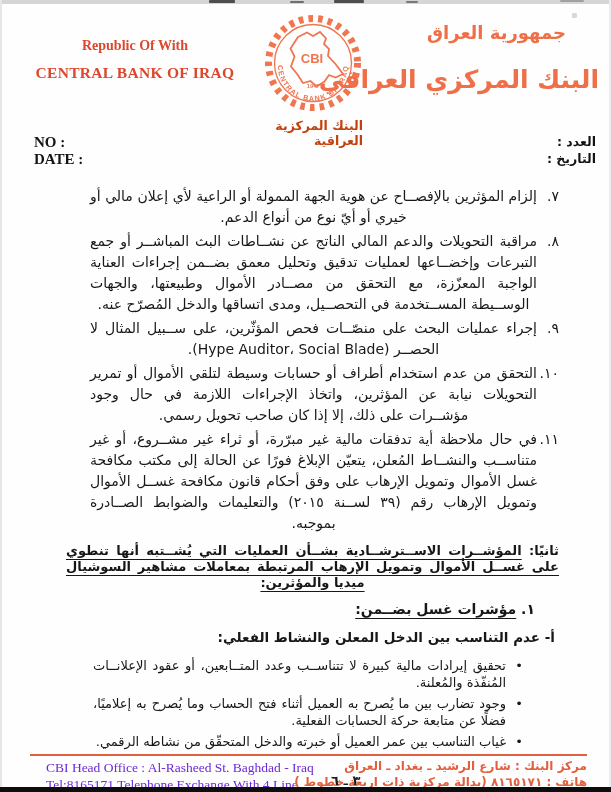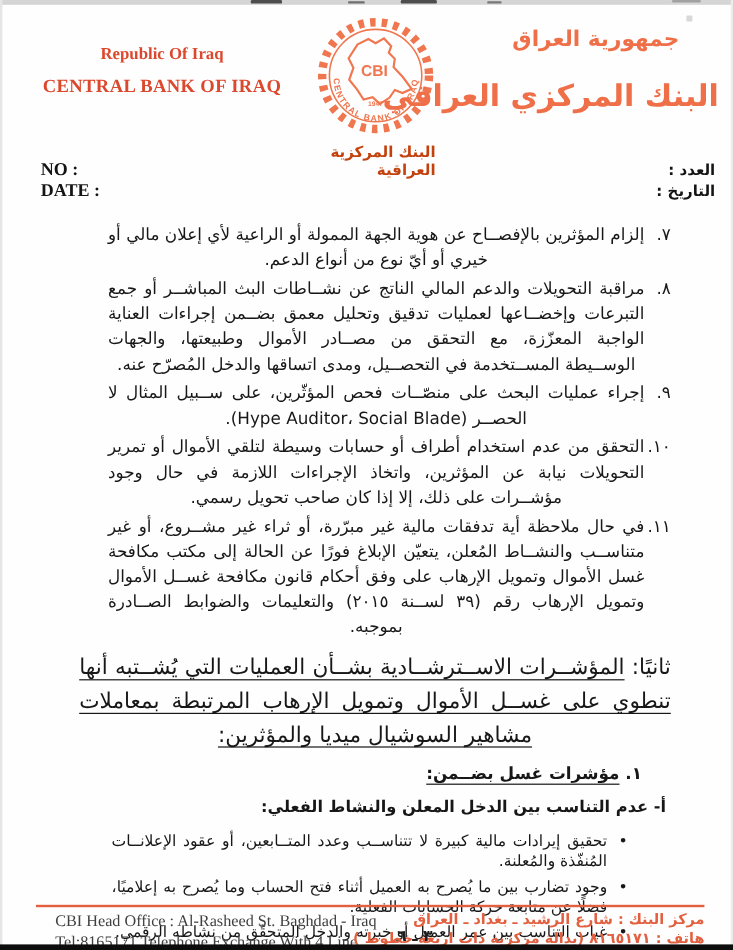--- a/index.html
+++ b/index.html
@@ -28,33 +28,33 @@
 
   
   .ref-en{position:absolute;left:34px;top:134px;color:#141414;font-weight:bold;font-size:15px;line-height:17px;}
   .ref-ar{position:absolute;right:15px;top:133px;direction:rtl;color:#141414;font-size:12.5px;line-height:17px;font-weight:bold;}
 
   
   .body-block{position:absolute;left:66px;right:52px;top:186px;direction:rtl;color:#171717;font-size:14px;}
   .item{position:relative;padding-right:22px;padding-left:24px;line-height:21px;
         text-align:justify;text-align-last:center;margin-bottom:3px;}
   .item .num{position:absolute;right:0;top:0;}
-  .sec-head{margin-top:9px;font-weight:normal;font-size:18px;line-height:28px;
+  .sec-head{margin-top:9px;font-weight:bold;font-size:13px;line-height:16px;
             text-align:justify;text-align-last:center;}
   .u{text-decoration:underline;text-underline-offset:4px;text-decoration-thickness:1.4px;}
   .sub1{margin-top:8px;margin-right:24px;font-weight:bold;font-size:14px;line-height:21px;}
   .subA{margin-top:7px;margin-right:4px;font-weight:bold;font-size:13.5px;line-height:20px;}
   .bullets{margin-top:10px;}
   .bullet{position:relative;padding-right:53px;padding-left:27px;line-height:17px;
           font-size:13px;text-align:justify;margin-bottom:4px;}
   .bullet .bdot{position:absolute;right:36px;top:0;font-size:13px;}
 
   
   .f-rule{position:absolute;left:30px;right:24px;top:754px;border-top:2px solid #e2603f;}
-  .f-en{position:absolute;left:46px;top:759px;color:#404040;font-size:13.5px;line-height:17px;}
+  .f-en{position:absolute;left:46px;top:759px;color:#6d28d9;font-size:13.5px;line-height:17px;}
   .f-ar{position:absolute;right:24px;top:758px;direction:rtl;text-align:right;color:#e2603f;
         font-size:12px;line-height:16px;font-weight:bold;}
   .page-num{position:absolute;left:331px;top:773px;color:#1d1d1d;font-size:13px;direction:rtl;font-weight:bold;text-align:center;}
 
   
   .seal-text{font-family:"Liberation Sans", sans-serif;}
 </style>
 </head>
 <body>
 
@@ -64,21 +64,21 @@
   <div class="edge-left"></div>
   <div class="edge-right"></div>
   <div class="smudge" style="left:209px;top:0;width:26px;height:3px;opacity:.8;"></div>
   <div class="smudge" style="left:290px;top:1px;width:14px;height:2px;opacity:.6;"></div>
   <div class="smudge" style="left:334px;top:0;width:30px;height:3px;opacity:.8;"></div>
   <div class="smudge" style="left:406px;top:1px;width:12px;height:2px;opacity:.55;"></div>
   <div class="smudge" style="left:560px;top:0;width:24px;height:2px;opacity:.3;"></div>
   <div class="smudge" style="left:572px;top:13px;width:5px;height:5px;opacity:.18;"></div>
 
   <div class="hdr-left en">
-    <div class="l1">Republic Of Iraq</div>
+    <div class="l1">Republic Of With</div>
     <div class="l2">CENTRAL BANK OF IRAQ</div>
   </div>
 
   <div class="logo-wrap">
     <svg width="100" height="100" viewBox="0 0 100 100">
       <circle cx="50" cy="50" r="44.5" fill="none" stroke="#f0764f" stroke-width="7" stroke-dasharray="4.6 5.15"></circle>
       <circle cx="50" cy="50" r="38.5" fill="none" stroke="#f0764f" stroke-width="1.3"></circle>
       <path d="M35,24 L44,19.5 L50,23 L57,19 L63,25.5 L61,31 L66,36 L65,43 L72.5,51 L80,61 L72.5,64.5 L66,62
                L61.5,68.5 L53.5,73.5 L47.5,68 L40,70 L34.5,61.5 L28,53.5 L31.5,43.5 L27.5,35.5 Z" fill="none" stroke="#f0764f" stroke-width="1.8"></path>
       <text class="seal-text" x="49" y="50" text-anchor="middle" font-size="13" font-weight="bold" fill="#f0764f">CBI</text>

